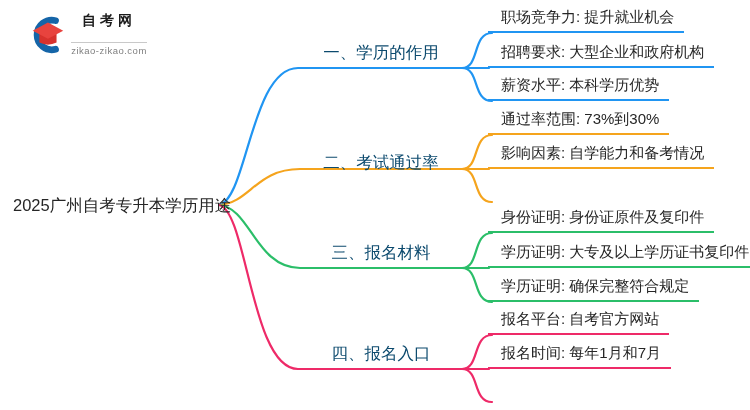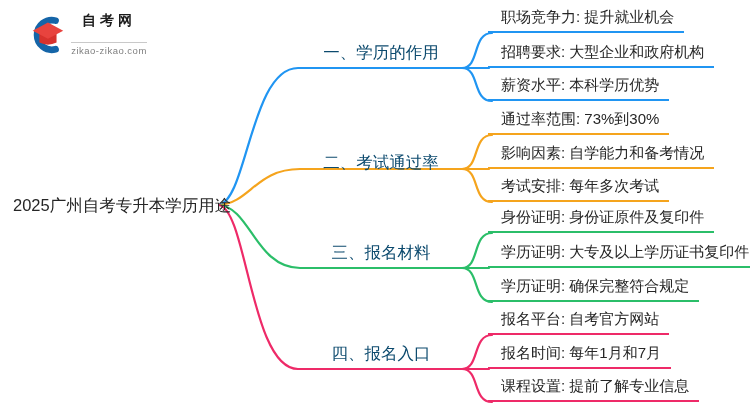--- a/index.html
+++ b/index.html
@@ -96,21 +96,19 @@
   <div class="branch-label bl-0">一、学历的作用</div>
   <div class="branch-label bl-1">二、考试通过率</div>
   <div class="branch-label bl-2">三、报名材料</div>
   <div class="branch-label bl-3">四、报名入口</div>
 
   <div class="leaf lf-0" style="border-bottom-color: rgb(32, 149, 242);">职场竞争力: 提升就业机会</div>
   <div class="leaf lf-1" style="border-bottom-color: rgb(32, 149, 242);">招聘要求: 大型企业和政府机构</div>
   <div class="leaf lf-2" style="border-bottom-color: rgb(32, 149, 242);">薪资水平: 本科学历优势</div>
   <div class="leaf lf-3" style="border-bottom-color: rgb(245, 164, 29);">通过率范围: 73%到30%</div>
   <div class="leaf lf-4" style="border-bottom-color: rgb(245, 164, 29);">影响因素: 自学能力和备考情况</div>
-  <div class="leaf lf-5" style="border-bottom-color: rgb(245, 164, 29);">考试安排: 每年多次考试</div>
   <div class="leaf lf-6" style="border-bottom-color: rgb(43, 190, 105);">身份证明: 身份证原件及复印件</div>
   <div class="leaf lf-7" style="border-bottom-color: rgb(43, 190, 105);">学历证明: 大专及以上学历证书复印件</div>
   <div class="leaf lf-8" style="border-bottom-color: rgb(43, 190, 105);">学历证明: 确保完整符合规定</div>
   <div class="leaf lf-9" style="border-bottom-color: rgb(238, 42, 104);">报名平台: 自考官方网站</div>
   <div class="leaf lf-10" style="border-bottom-color: rgb(238, 42, 104);">报名时间: 每年1月和7月</div>
-  <div class="leaf lf-11" style="border-bottom-color: rgb(238, 42, 104);">课程设置: 提前了解专业信息</div>
 
 </div>
 
 </body></html>

